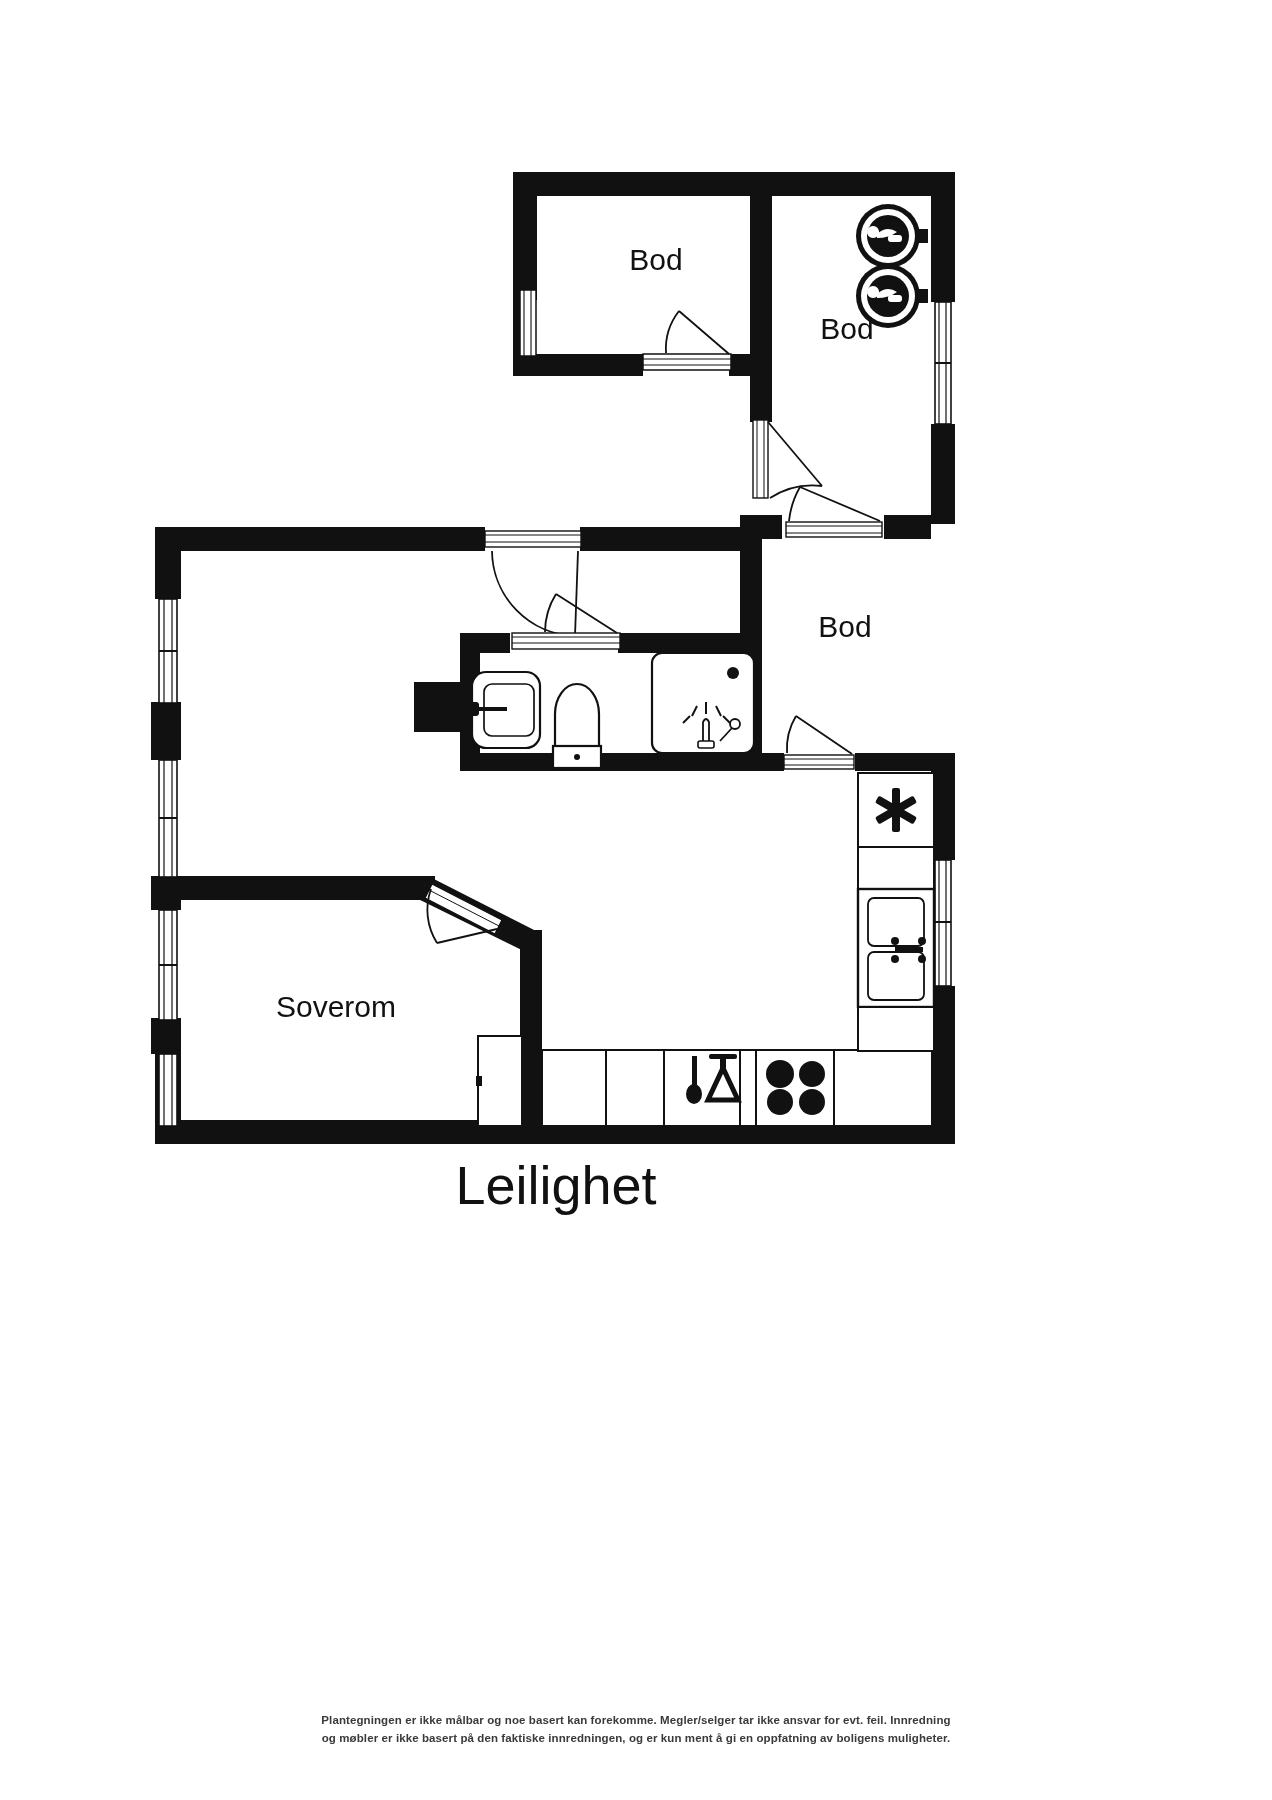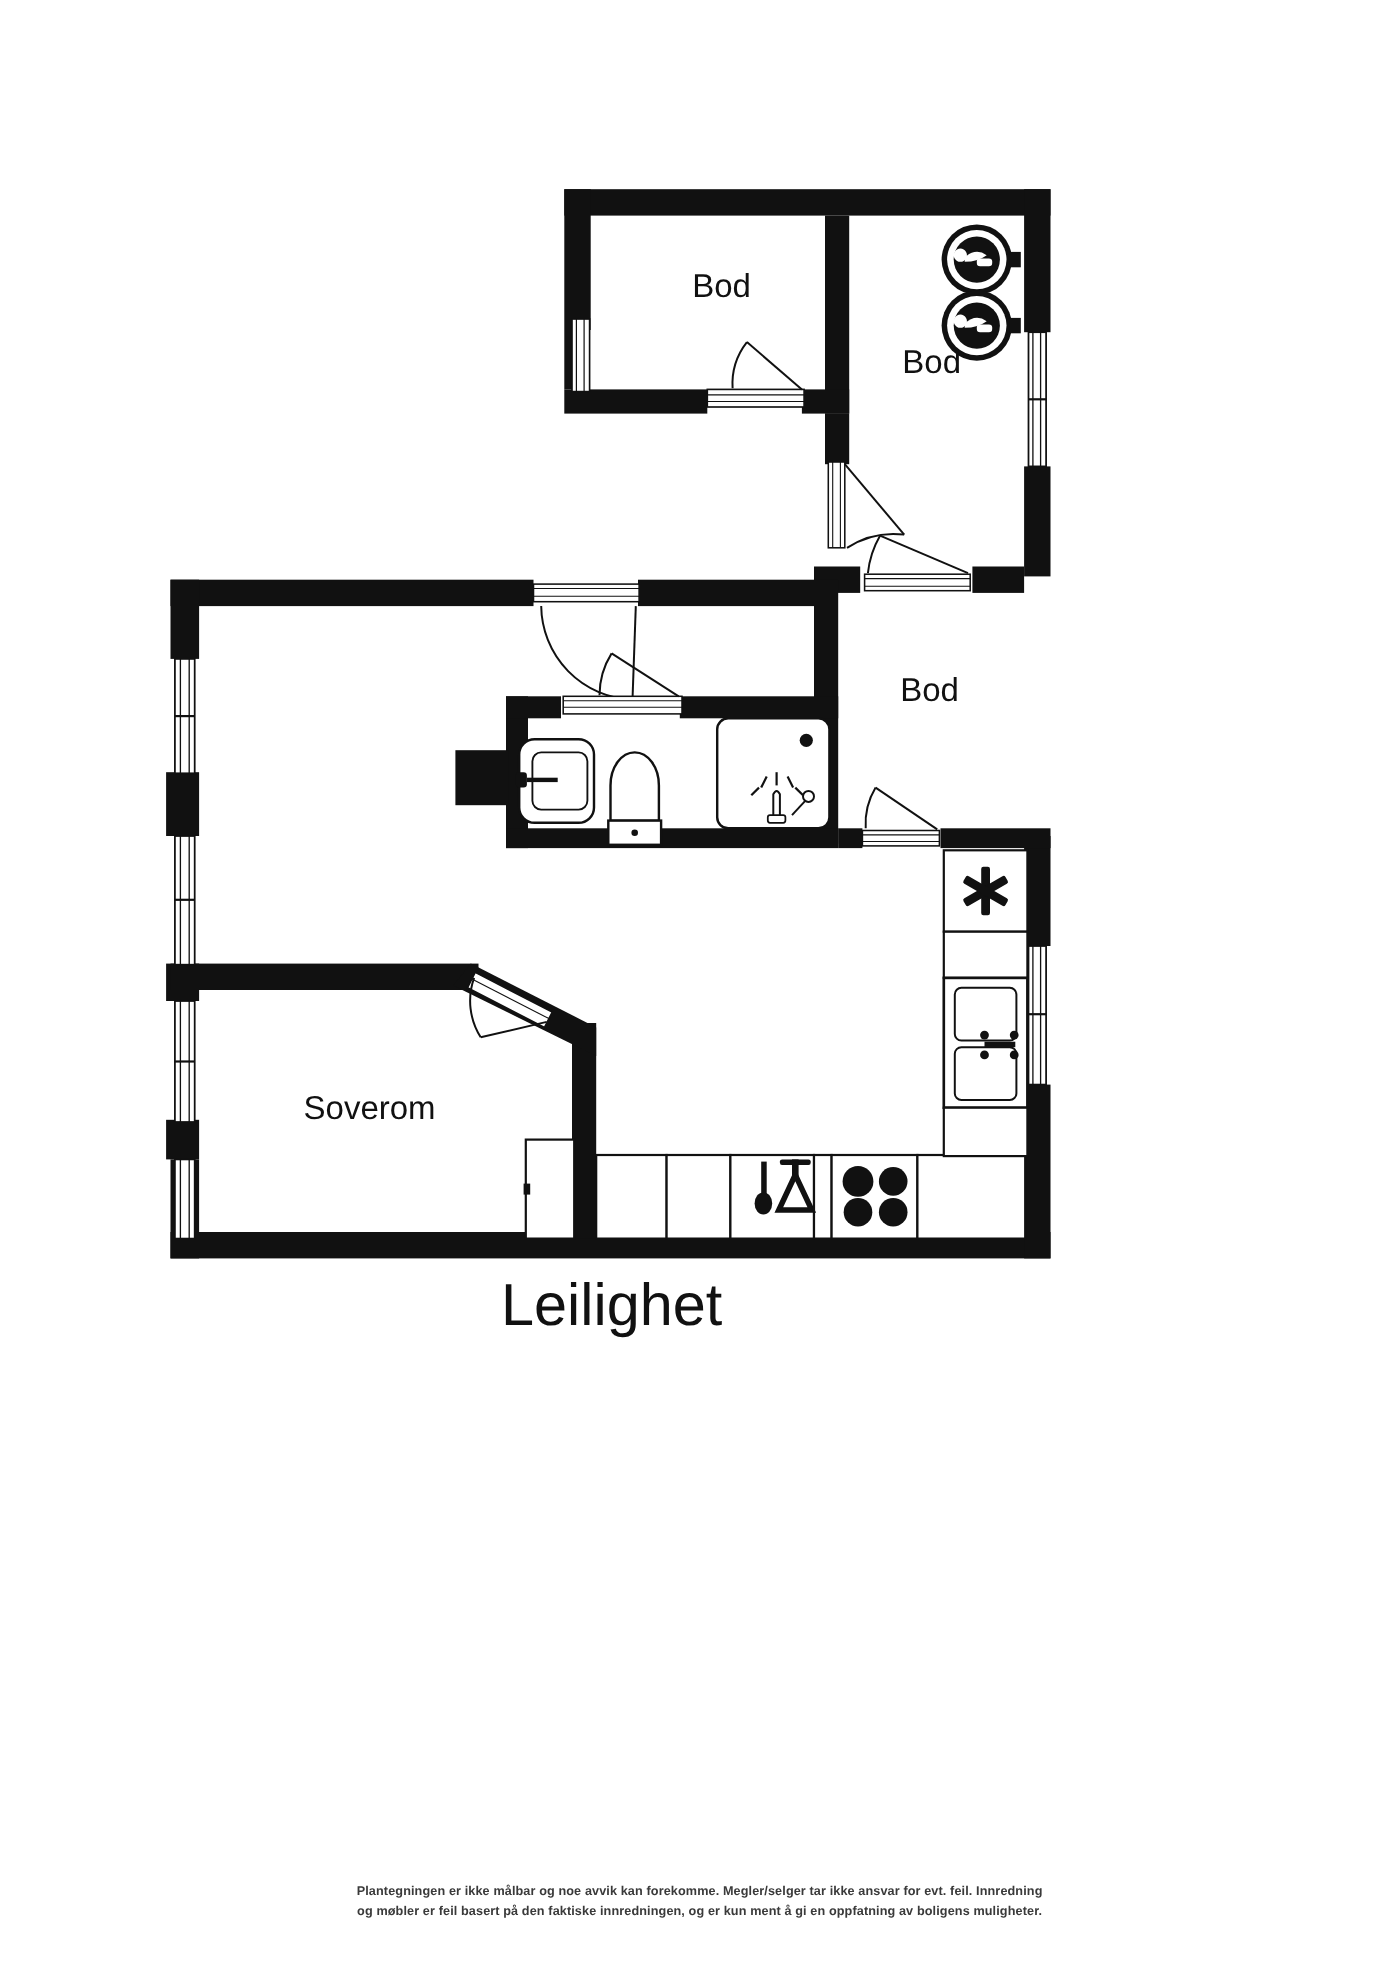--- a/index.html
+++ b/index.html
@@ -332,15 +332,15 @@
   <text class="room-label" x="847" y="331">Bod</text>
   <text class="room-label" x="845" y="629">Bod</text>
   <text class="room-label" x="336" y="1009">Soverom</text>
 
   <text class="plan-title" x="556" y="1190">Leilighet</text>
 
 </svg>
 </div>
 
 <div class="disclaimer" style="top:1712px;">
-  <div>Plantegningen er ikke målbar og noe avvik kan forekomme. Megler/selger tar ikke ansvar for evt. feil. Innredning</div>
-  <div>og møbler er feil basert på den faktiske innredningen, og er kun ment å gi en oppfatning av boligens muligheter.</div>
+  <div>Plantegningen er ikke målbar og noe basert kan forekomme. Megler/selger tar ikke ansvar for evt. feil. Innredning</div>
+  <div>og møbler er ikke basert på den faktiske innredningen, og er kun ment å gi en oppfatning av boligens muligheter.</div>
 </div>
 
 </body></html>

